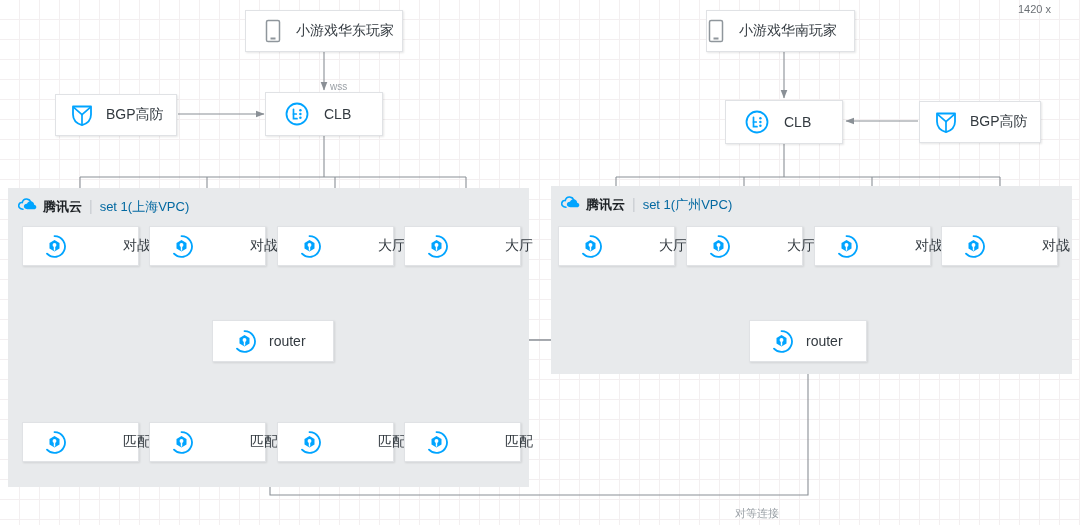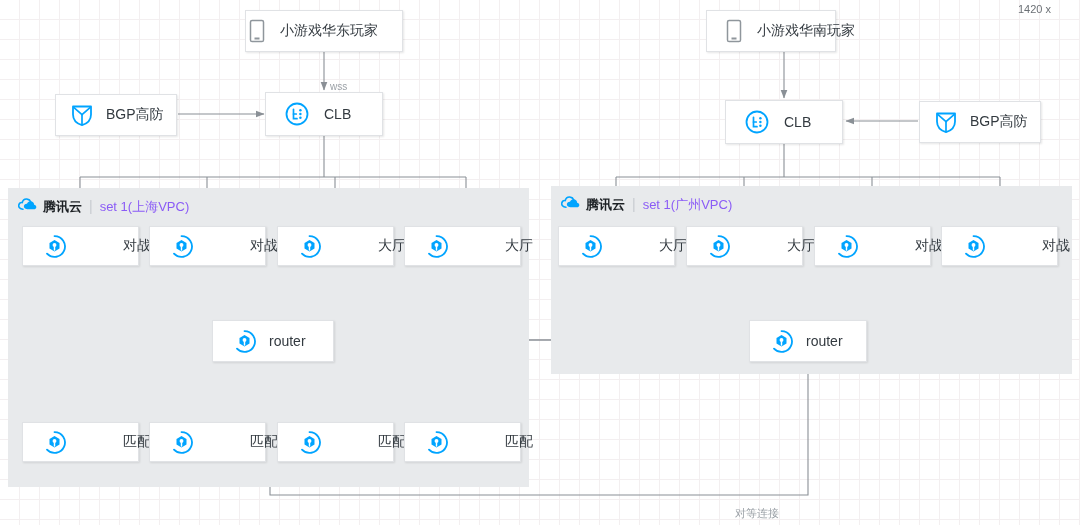--- a/index.html
+++ b/index.html
@@ -24,21 +24,21 @@
 
   .setbox{
     position:absolute;background:#e8eaec;
   }
   .set-header{
     position:absolute;display:flex;gap:6px;
     font-size:13px;color:#3c4043;white-space:nowrap;
   }
   .set-header .tc-name{font-weight:bold;font-size:13px;color:#1b1f23;letter-spacing:0px;}
   .set-header .divider{color:#c7cbd0;font-size:14px;padding:0 1px;}
-  .set-header .set-label{font-size:13px;color:#8b5cf6;}
+  .set-header .set-label{font-size:13px;color:#0369a1;}
 
   .node{
     position:absolute;background:#ffffff;border:1px solid #e0e2e5;
     box-shadow:1px 1px 2px rgba(0,0,0,0.10);
     display:flex;align-items:center;box-sizing:border-box;
   }
   .node .ico{flex:0 0 auto;display:flex;align-items:center;justify-content:center;}
   .node .lbl{font-size:14px;color:#333a40;white-space:nowrap;}
   .node.cn .lbl{font-size:14px;margin-left:44px;}
 
@@ -132,31 +132,31 @@
     <svg width="19" height="15" viewBox="0 0 19 15">
       <path d="M5.0 11.2 C1.6 11.2 0.4 8.9 0.8 7.0 C1.2 5.2 3.0 4.3 4.3 4.5 C4.9 2.1 7.0 0.8 9.2 1.1 C11.0 1.3 12.2 2.5 12.6 3.8" fill="none" stroke="#00a4ff" stroke-width="1.6" stroke-linecap="round"></path>
       <path d="M9.3 11.2 C6.6 11.2 5.6 9.3 5.9 7.8 C6.3 6.2 7.9 5.5 9.0 5.7 C9.5 3.9 11.3 2.9 13.0 3.2 C15.0 3.5 16.2 5.1 16.1 6.8 C17.6 7.0 18.5 8.2 18.3 9.4 C18.1 10.5 17.1 11.2 16.0 11.2 Z" fill="#00a4ff"></path>
     </svg>
   </span>
   <span class="tc-name">腾讯云</span>
   <span class="divider">|</span>
   <span class="set-label">set 1(广州VPC)</span>
 </div>
 
-<div class="node" style="left:245px;top:10px;width:158px;height:42px;padding-left:2px;gap:14px;">
+<div class="node" style="left:245px;top:10px;width:158px;height:42px;padding-left:18px;gap:14px;">
   <span class="ico">
     <svg width="18" height="24" viewBox="0 0 18 24">
       <rect x="2.5" y="1.5" width="13" height="21" rx="1.6" fill="none" stroke="#8f969c" stroke-width="1.5"></rect>
       <rect x="6.5" y="18.5" width="5" height="2" fill="#8f969c"></rect>
     </svg>
   </span>
   <span class="lbl">小游戏华东玩家</span>
 </div>
 
-<div class="node" style="left:706px;top:10px;width:130px;height:42px;padding-left:18px;gap:14px;">
+<div class="node" style="left:706px;top:10px;width:149px;height:42px;gap:14px;">
   <span class="ico">
     <svg width="18" height="24" viewBox="0 0 18 24">
       <rect x="2.5" y="1.5" width="13" height="21" rx="1.6" fill="none" stroke="#8f969c" stroke-width="1.5"></rect>
       <rect x="6.5" y="18.5" width="5" height="2" fill="#8f969c"></rect>
     </svg>
   </span>
   <span class="lbl">小游戏华南玩家</span>
 </div>
 
 <div class="edge-label" style="left:330px;top:67px;">wss</div>

